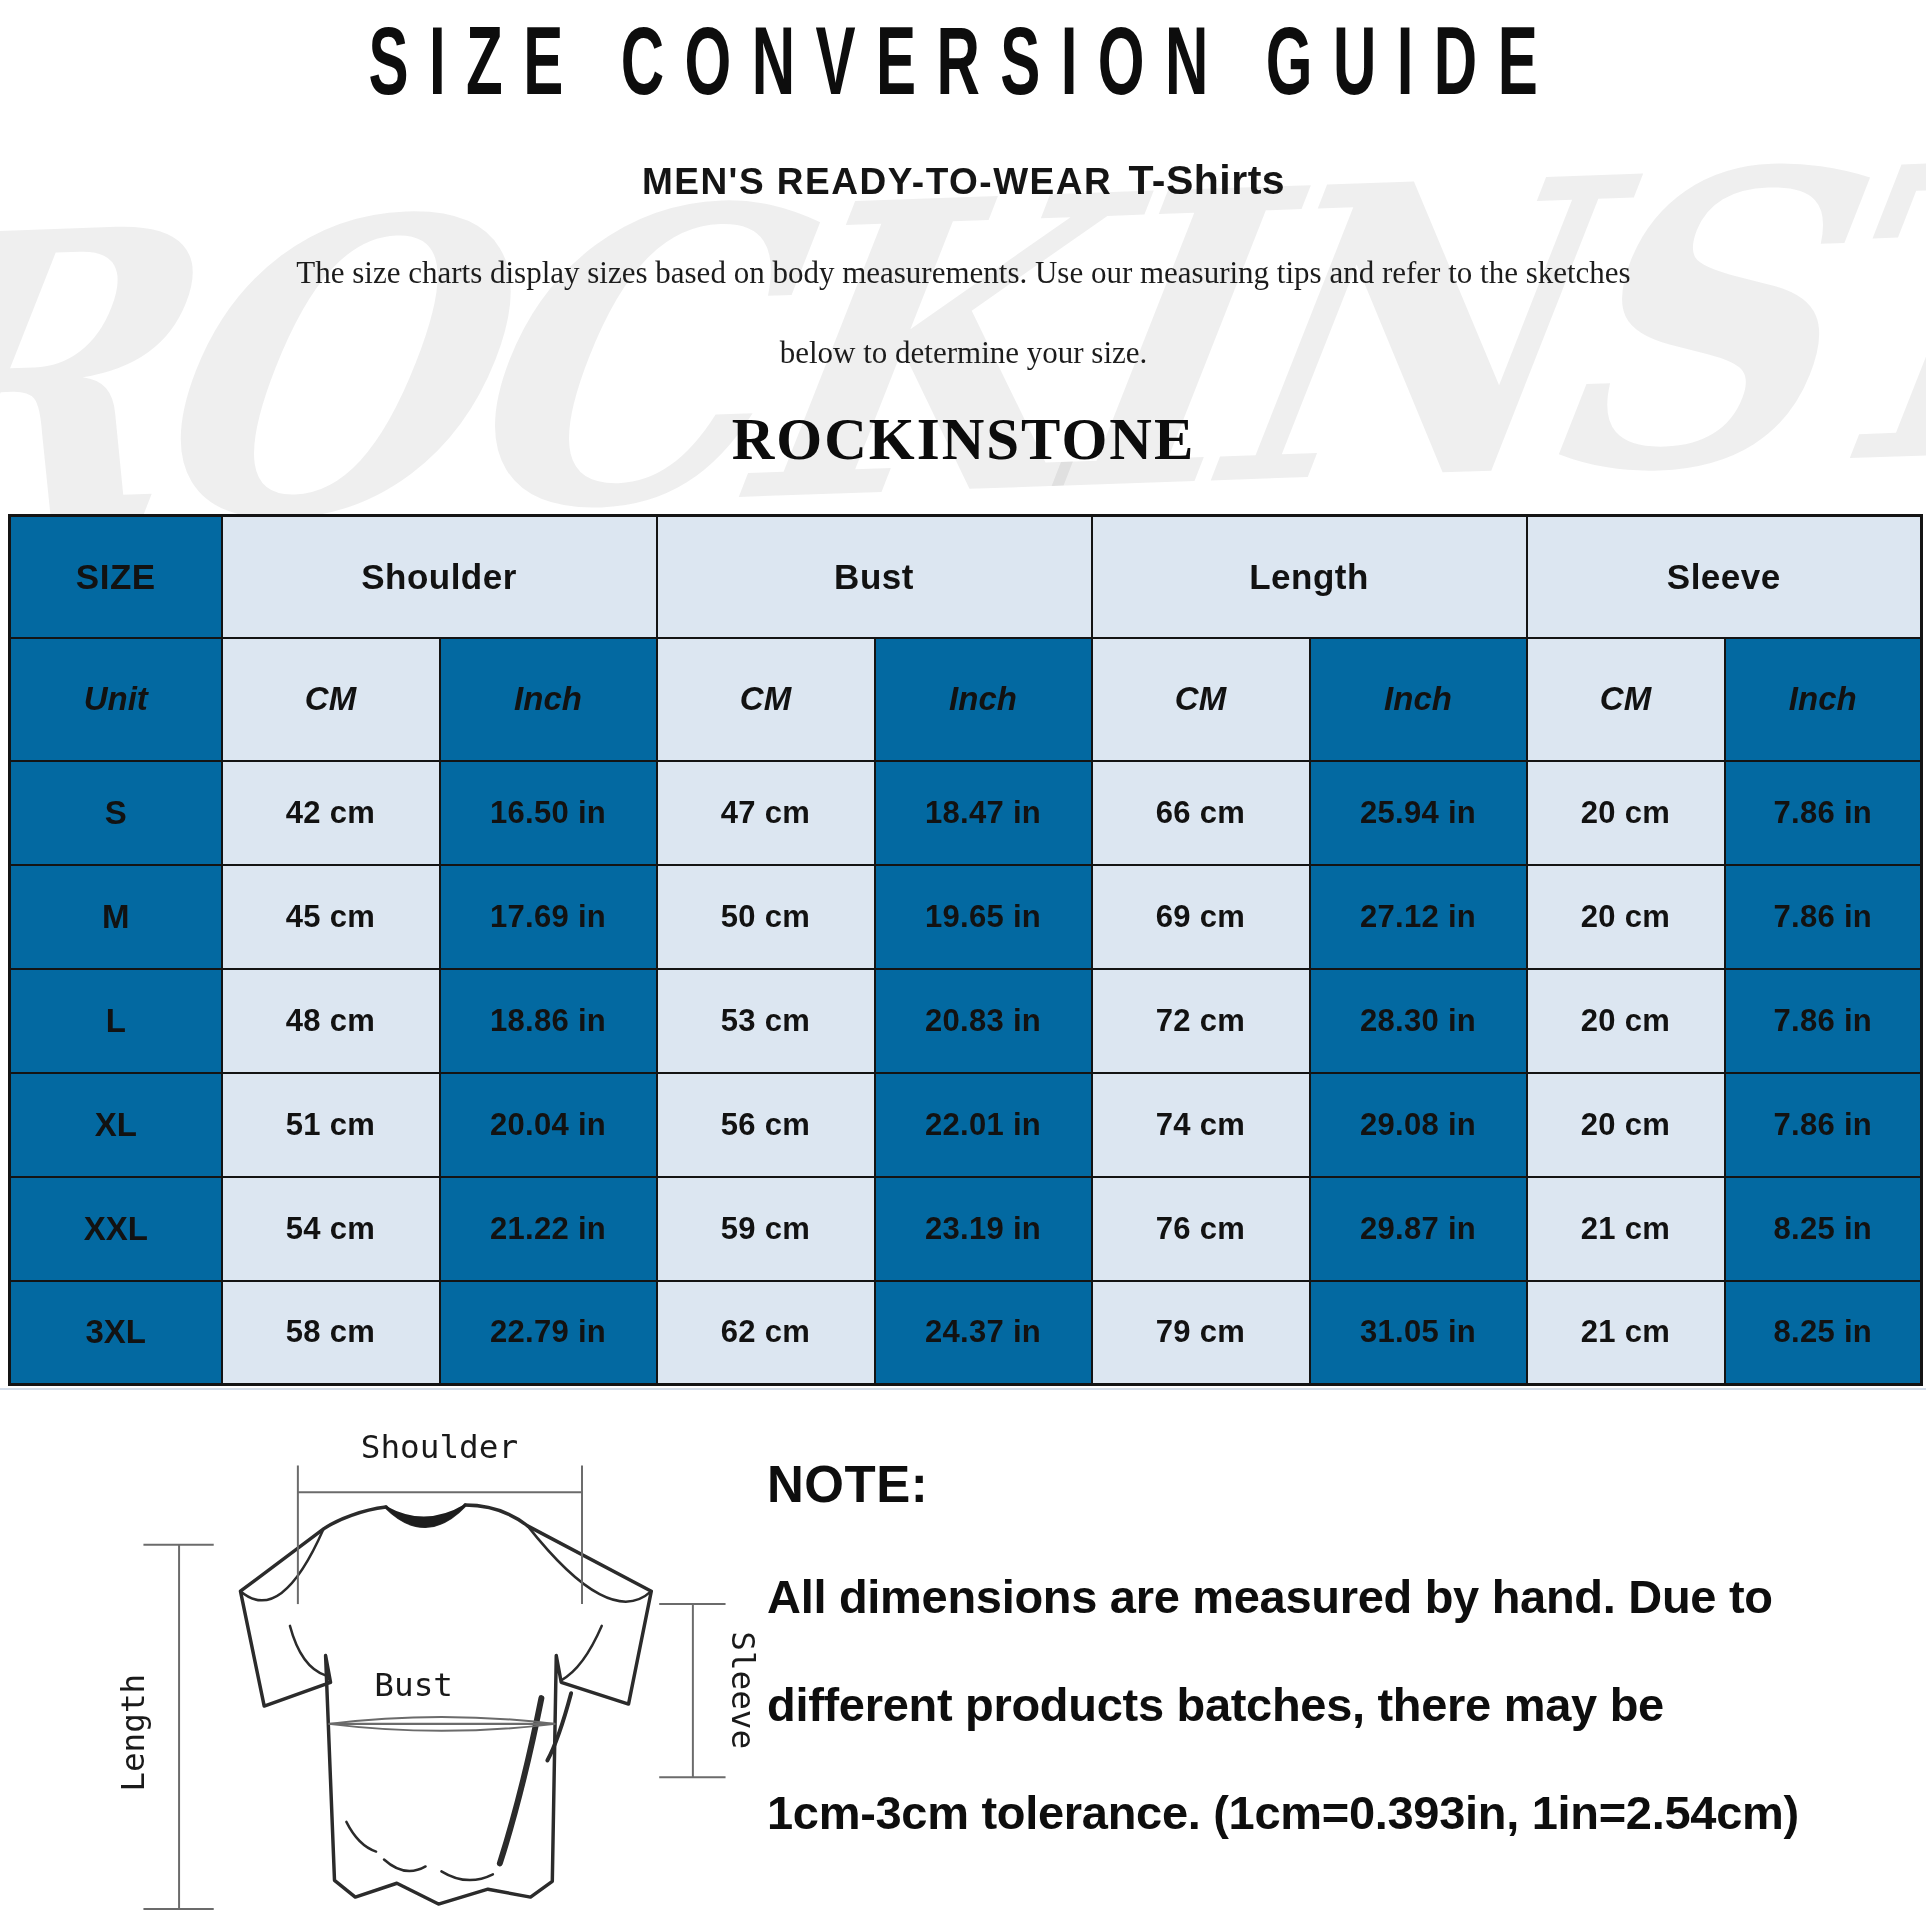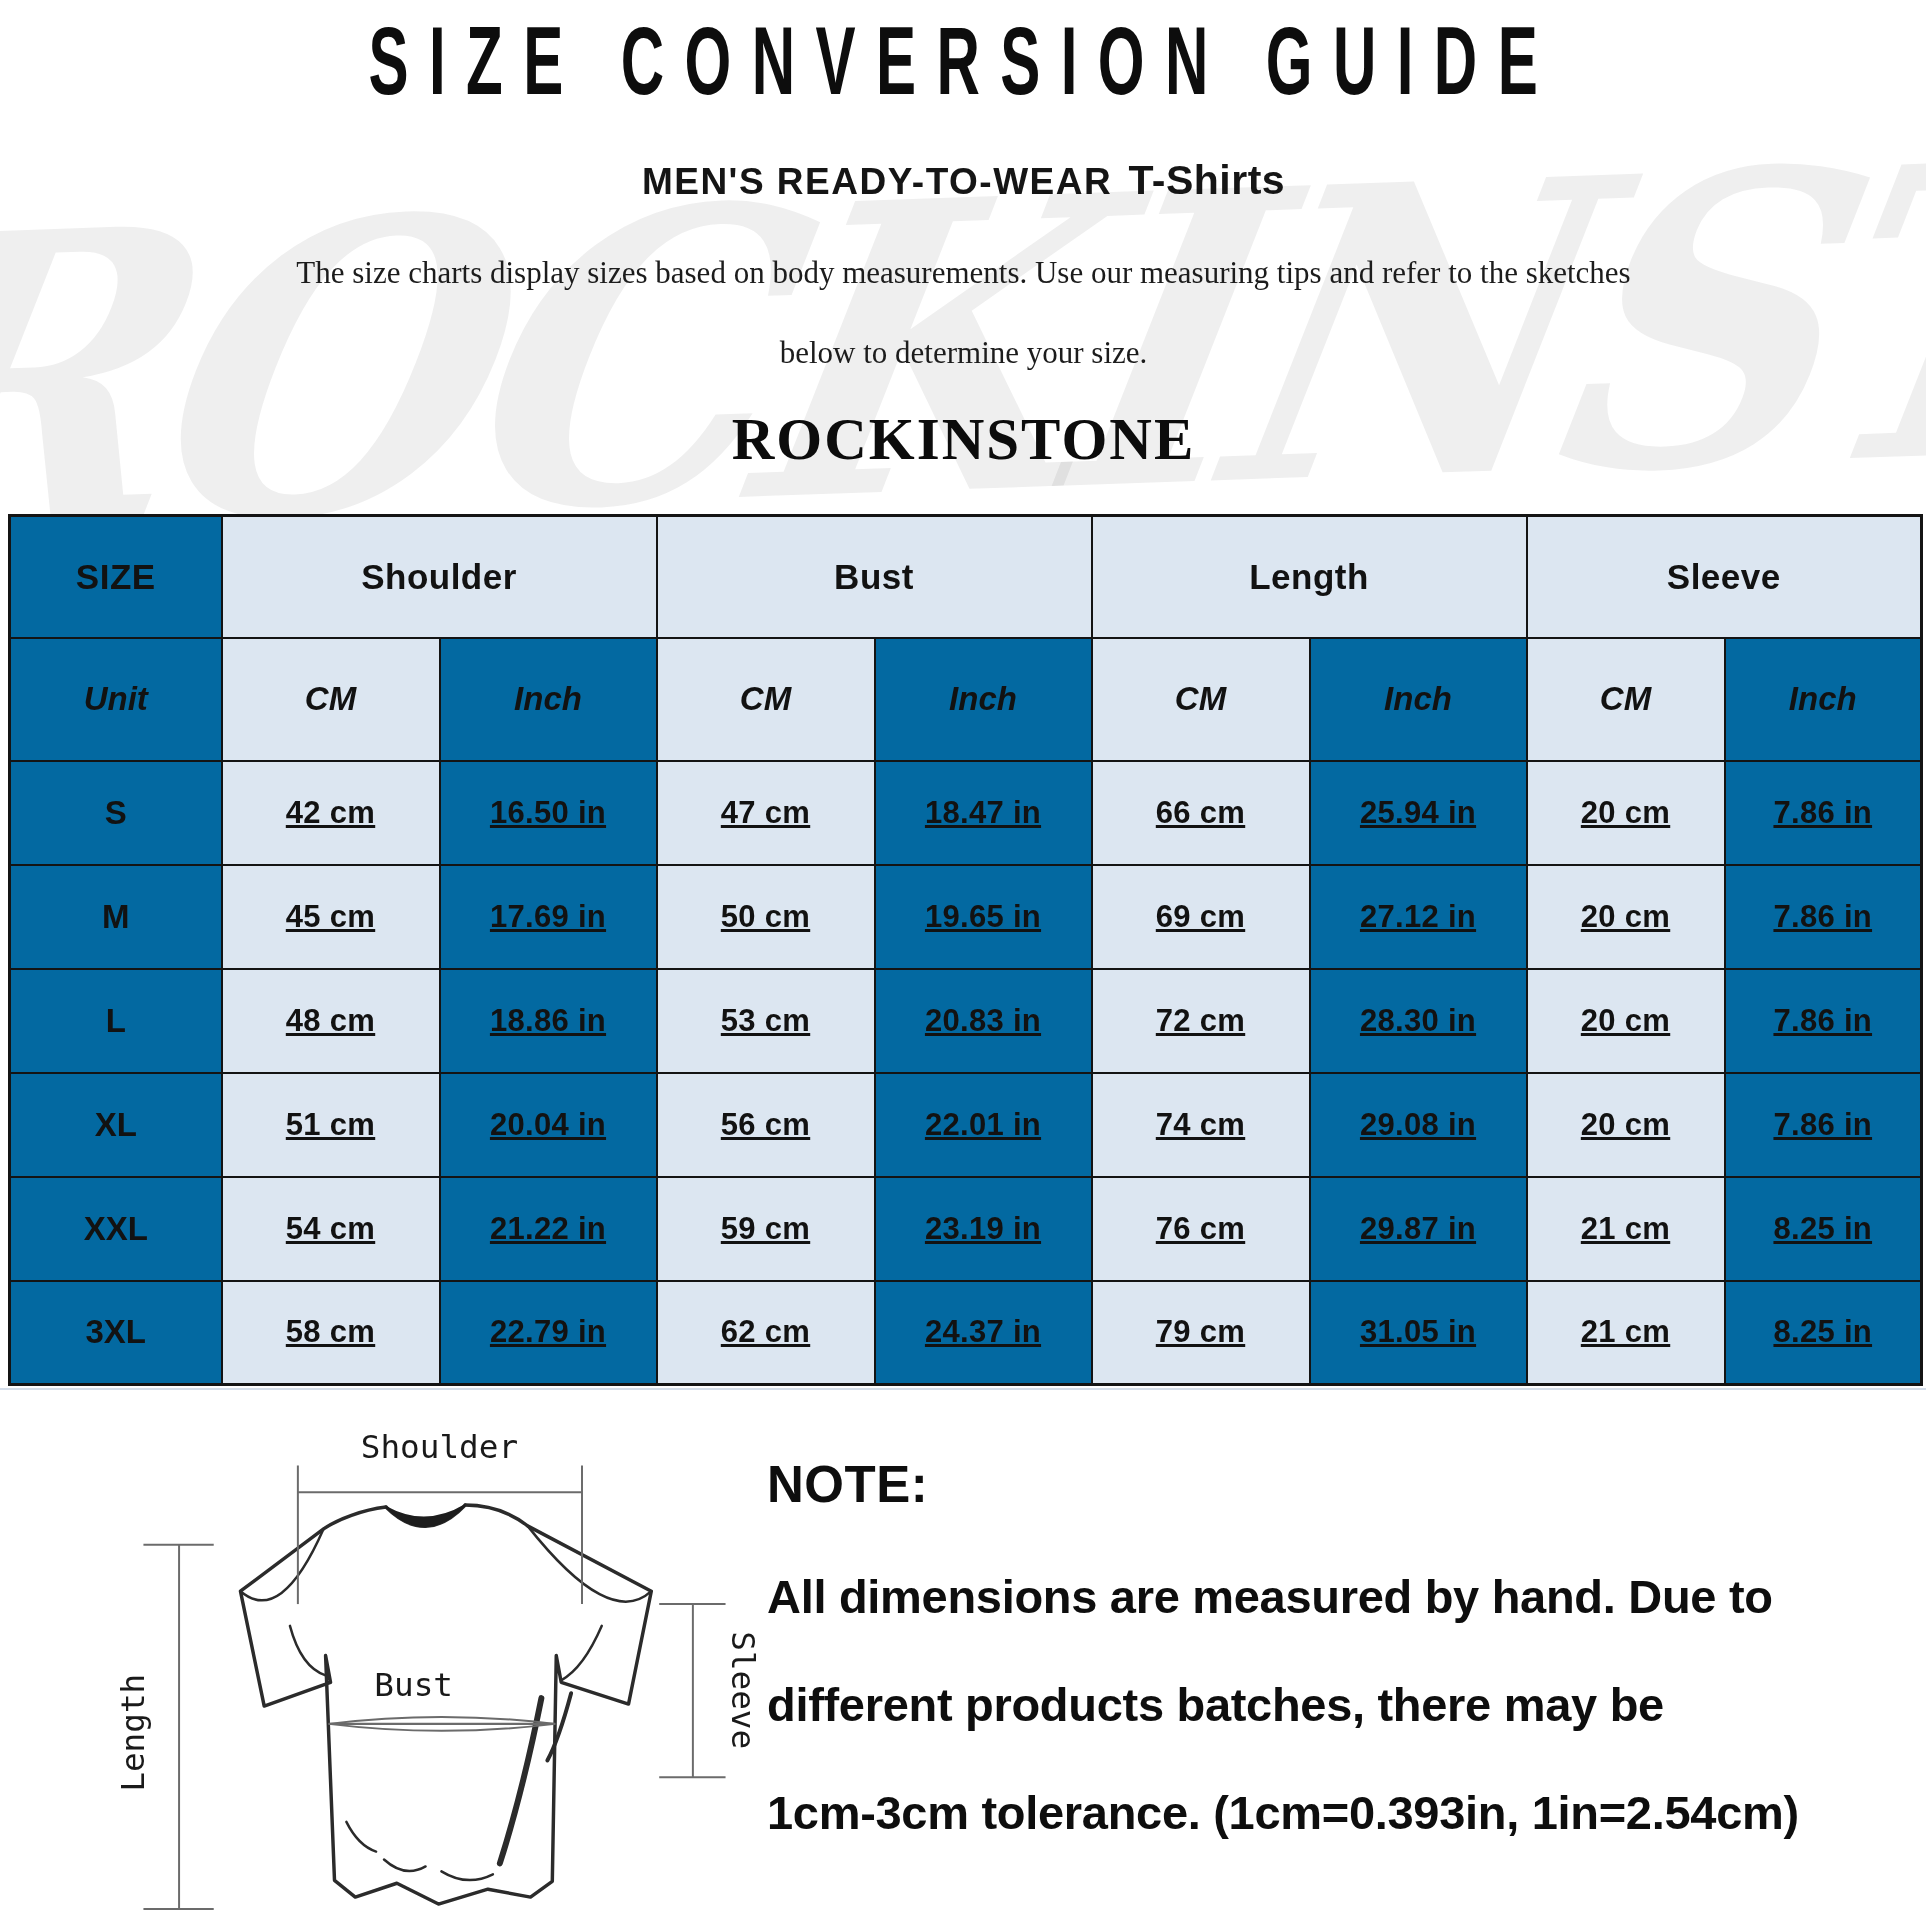--- a/index.html
+++ b/index.html
@@ -78,21 +78,21 @@
     border:2.5px solid #141414;
     text-align:center;
     vertical-align:middle;
     font-weight:700;
     color:#121212;
   }
   .size-table tr.group-row th { height:122px; font-size:35px; letter-spacing:0.5px; }
   .size-table tr.unit-row  th { height:123px; font-size:33px;font-style:italic; }
   .size-table tbody tr { height:104px; }
   .size-table tbody th { font-size:33px; }
-  .size-table td { font-size:31px; letter-spacing:0.3px;text-decoration:underline; }
+  .size-table td { font-size:31px; letter-spacing:0.3px; }
   .blue { background:#dce6f1; }
   
   .faint-rule {
     position:absolute;
     left:0; top:1388px;
     width:1927px; height:2px;
     background:#c9d4e4;
     opacity:0.8;
   }
   

